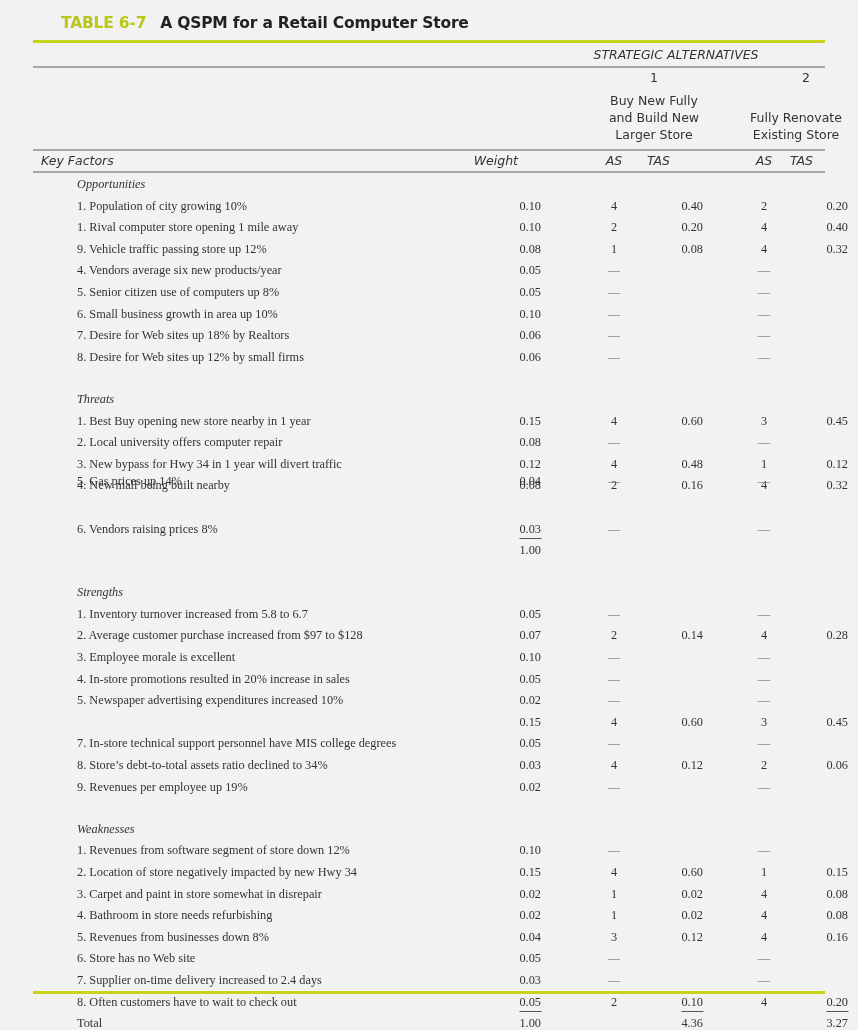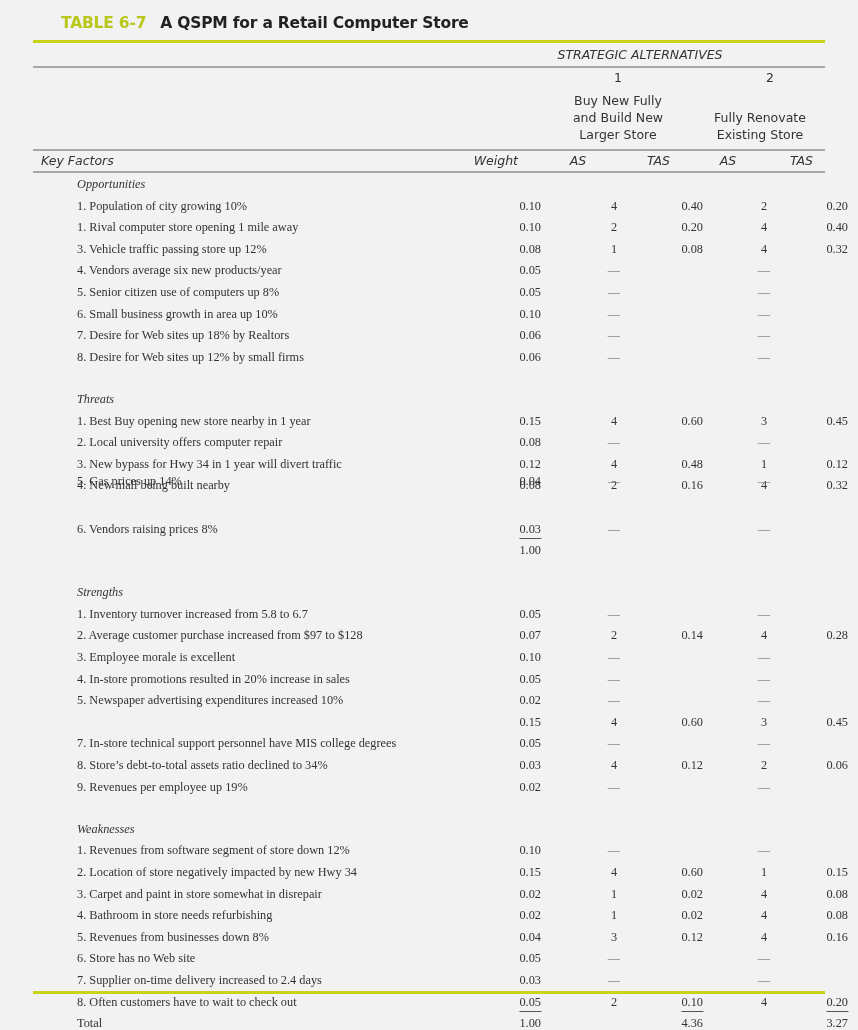--- a/index.html
+++ b/index.html
@@ -10,21 +10,21 @@
   .title {
     position:absolute; left:33px; top:14px; font-family:"DejaVu Sans", sans-serif;
     font-size:15.5px; font-weight:bold; color:#222; letter-spacing:-0.2px; white-space:nowrap;margin-left:28px;
   }
   .title .num { color:#b9c71a; margin-right:14px; }
   .rule { position:absolute; left:33px; width:792px; }
   .rule.green { background:#c8d41c; height:3px; }
   .rule.gray { background:#a8a8a8; height:2px; }
   .hdr { position:absolute; font-family:"DejaVu Sans", sans-serif; font-size:12.5px; color:#333; white-space:nowrap; }
   .hdr.it { font-style:italic; }
-  .center { transform:translateX(-50%); text-align:center; }
+  .center { transform:translateX(-50%); text-align:center;margin-left:36px; }
   .right { transform:translateX(-100%); text-align:right; }
   .altname { line-height:17px; }
   .row { position:absolute; left:0; width:858px; height:21px; font-size:12.3px;margin-left:36px; }
   .row span { position:absolute; top:0; white-space:nowrap; }
   .lbl { left:41px; }
   .sect { left:41px; font-style:italic; }
   .w { left:505px; transform:translateX(-100%); }
   .as1 { left:578px; transform:translateX(-50%); }
   .tas1 { left:667px; transform:translateX(-100%); }
   .as2 { left:728px; transform:translateX(-50%); }
@@ -79,21 +79,21 @@
     </div>
     <div class="row" style="top:220.2px">
       <span class="lbl">1. Rival computer store opening 1 mile away</span>
       <span class="w">0.10</span>
       <span class="as1">2</span>
       <span class="tas1">0.20</span>
       <span class="as2">4</span>
       <span class="tas2">0.40</span>
     </div>
     <div class="row" style="top:241.8px">
-      <span class="lbl">3. Vehicle traffic passing store up 12%</span>
+      <span class="lbl">9. Vehicle traffic passing store up 12%</span>
       <span class="w">0.08</span>
       <span class="as1">1</span>
       <span class="tas1">0.08</span>
       <span class="as2">4</span>
       <span class="tas2">0.32</span>
     </div>
     <div class="row" style="top:263.4px">
       <span class="lbl">4. Vendors average six new products/year</span>
       <span class="w">0.05</span>
       <span class="as1 dash">—</span>

